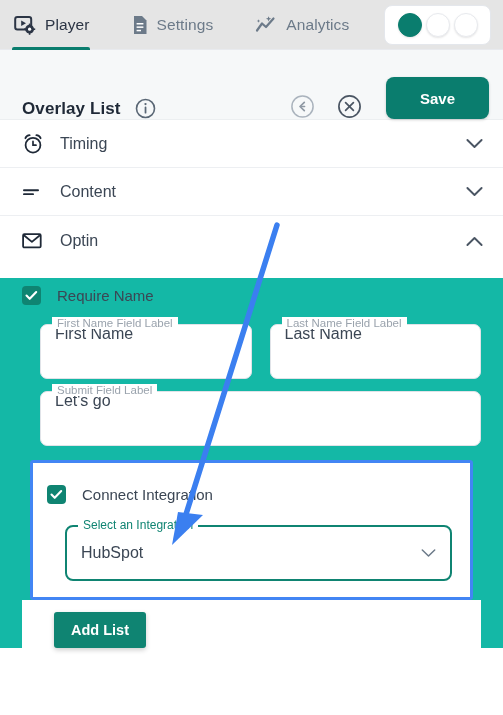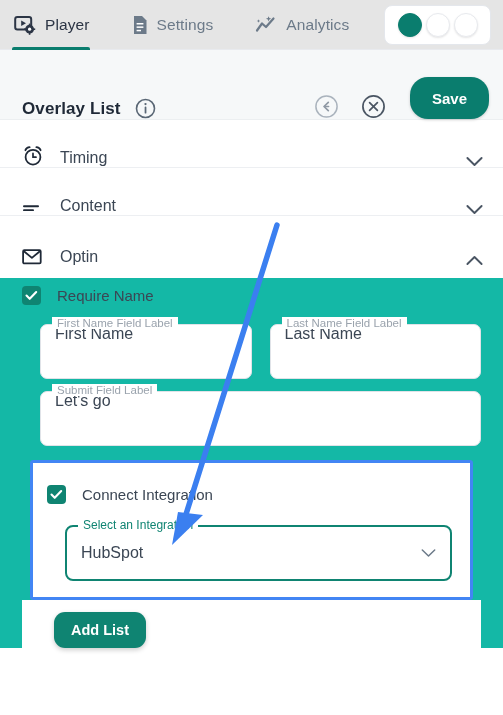--- a/index.html
+++ b/index.html
@@ -92,35 +92,35 @@
   .head-spacer { flex: 1; }
   .icon-btn {
     display: flex; align-items: center; justify-content: center;
     cursor: pointer; margin-left: 22px;
   }
   .save-btn {
     margin-left: 24px;
     background: #0a7d6e;
     color: #ffffff;
     border: none;
-    border-radius: 18px;
+    border-radius: 8px;
     height: 42px;
-    padding: 0 22px;
+    padding: 0 34px;
     font-size: 15px;
     font-weight: bold;
     font-family: "Liberation Sans", sans-serif;
     cursor: pointer;
     box-shadow: 0 1px 3px rgba(0,0,0,.18);
   }
 
   
   .acc-row {
     height: 48px;
     display: flex;
-    align-items: flex-end;
+    align-items: center;
     padding: 0 20px 0 22px;
     border-bottom: 1px solid #edeff2;
     background: #fff;
     cursor: pointer;
   }
   .acc-ic { width: 24px; display: flex; align-items: center; justify-content: flex-start; }
   .acc-label {
     margin-left: 14px;
     font-size: 16px;
     color: #3b4654;
@@ -226,21 +226,21 @@
     align-items: center;
     color: #6c7a89;
   }
 
   
   .addlist-row { padding: 12px 0 0 32px; background: #fff; }
   .addlist-btn {
     background: #0f8472;
     color: #fff;
     border: none;
-    border-radius: 11px;
+    border-radius: 3px;
     height: 36px;
     padding: 0 17px;
     font-size: 14.5px;
     font-weight: bold;
     font-family: "Liberation Sans", sans-serif;
     cursor: pointer;
     box-shadow: 0 2px 5px rgba(0,0,0,.2);
   }
 
   

